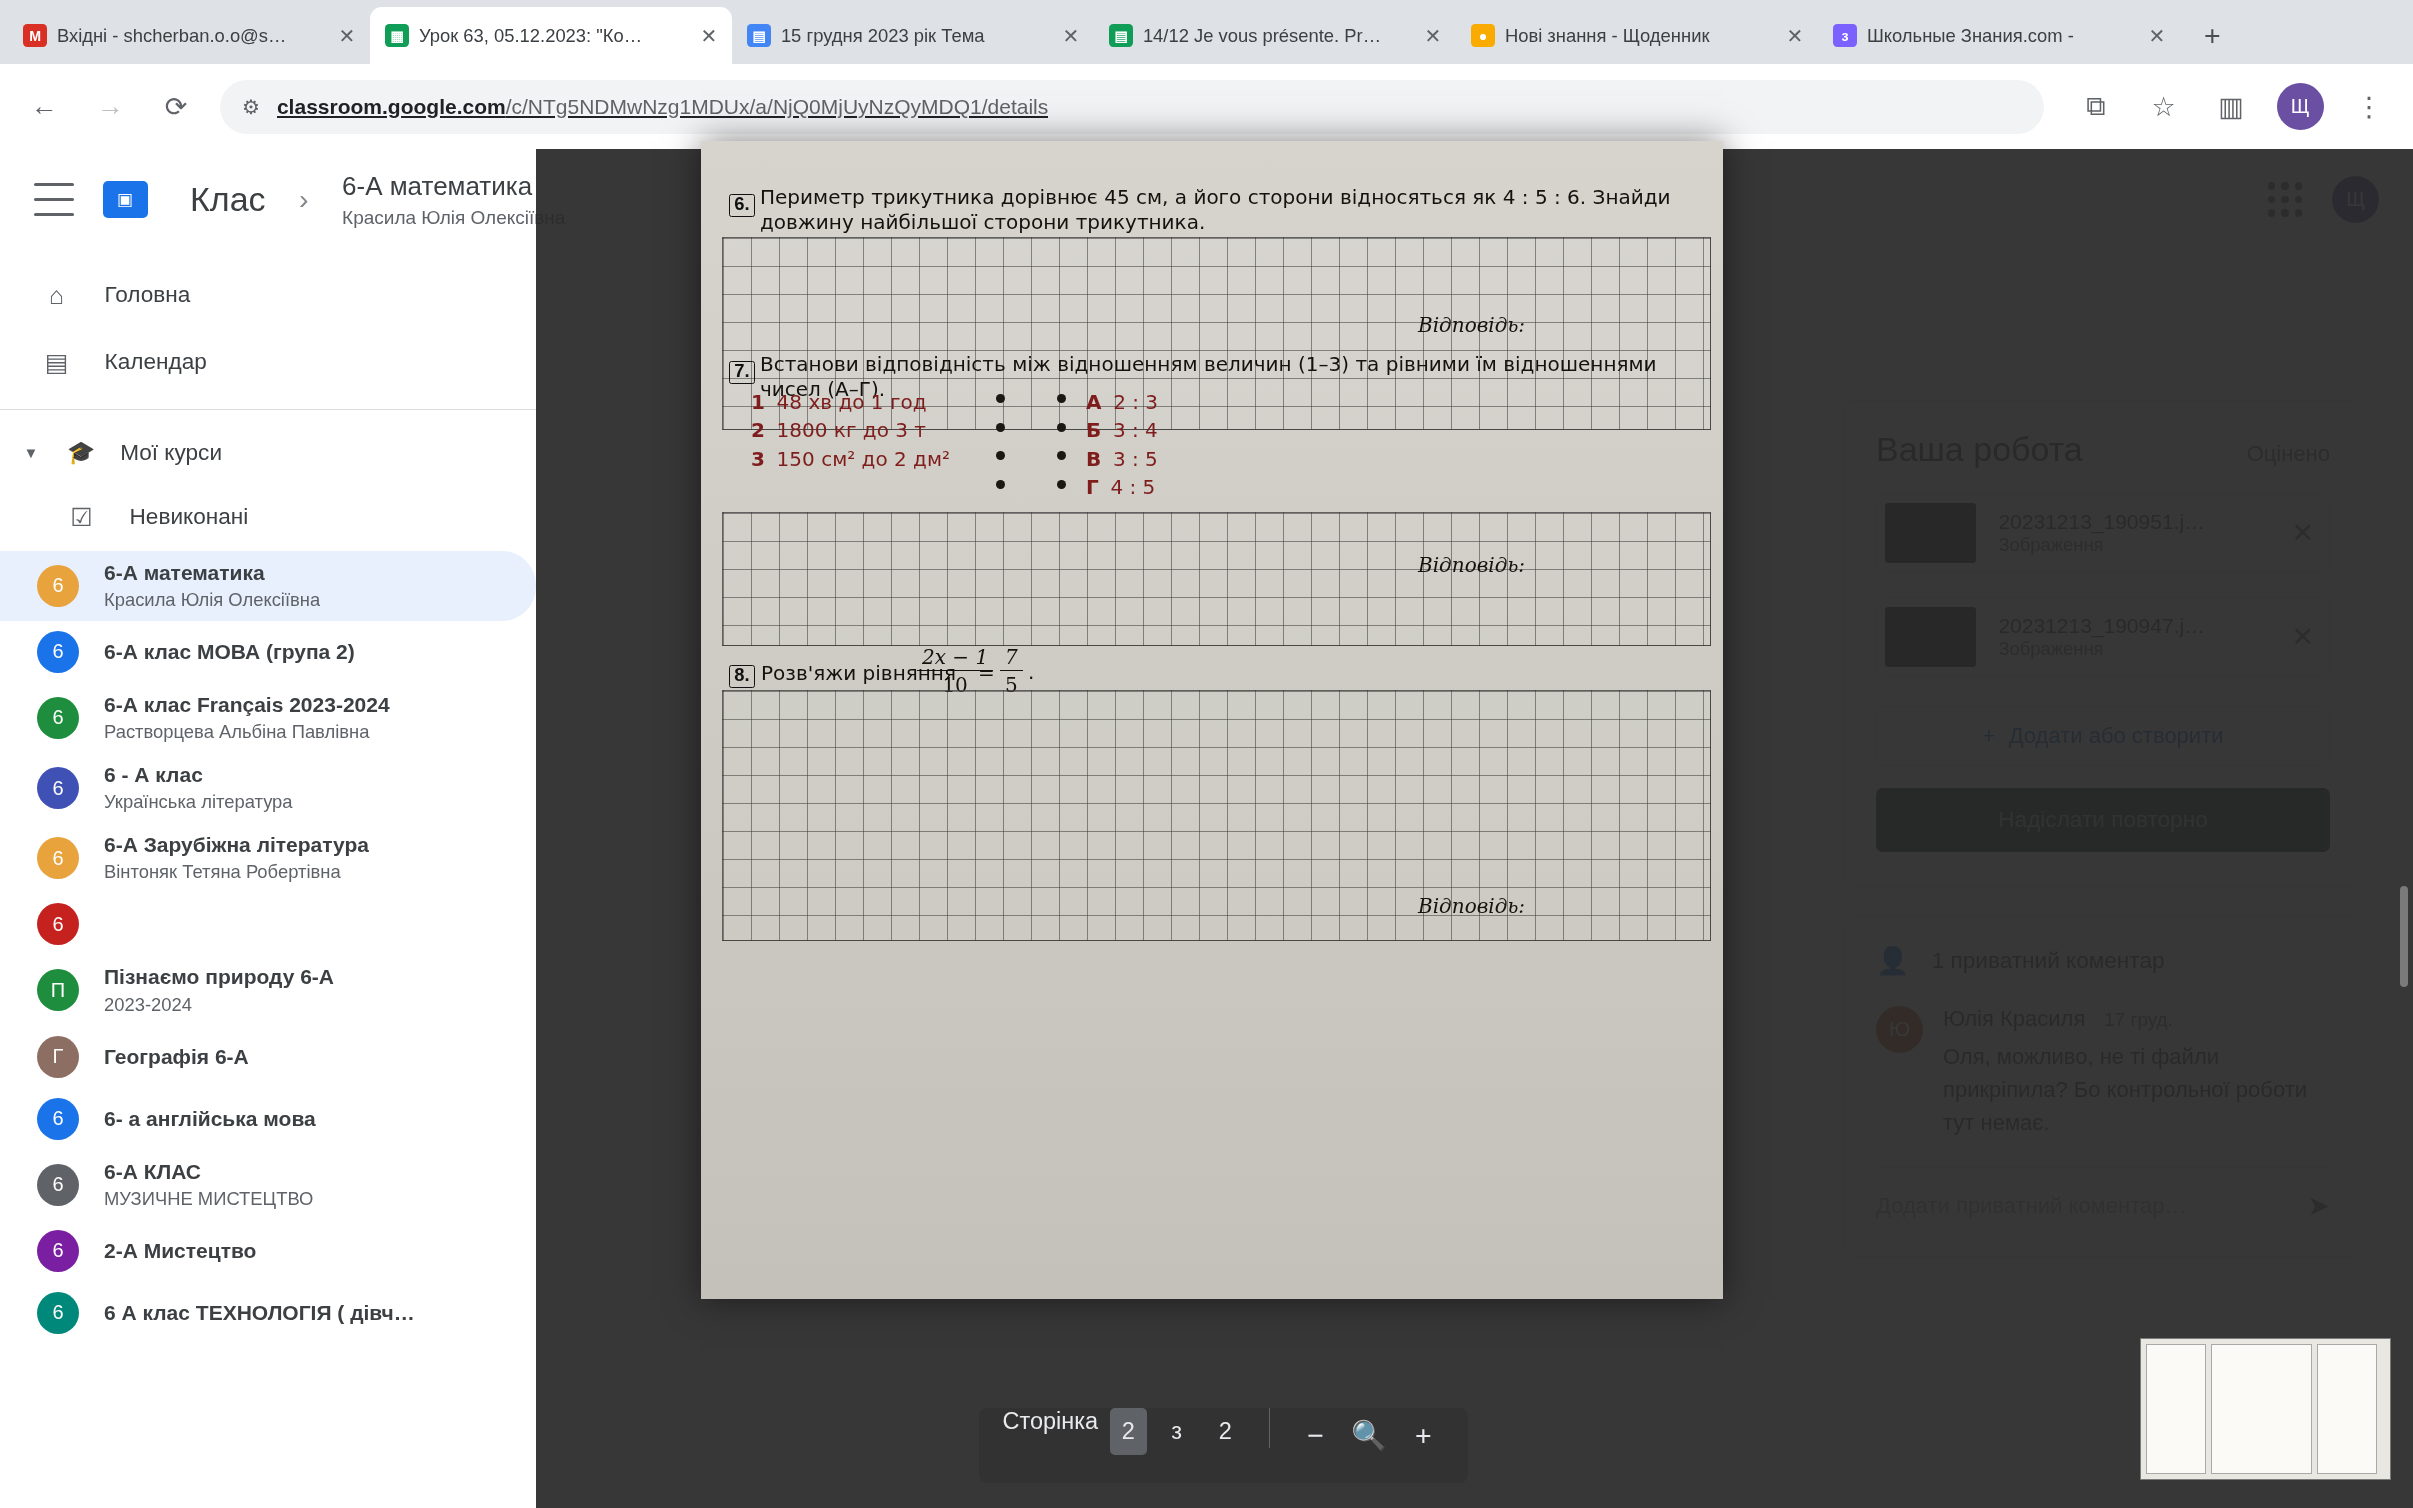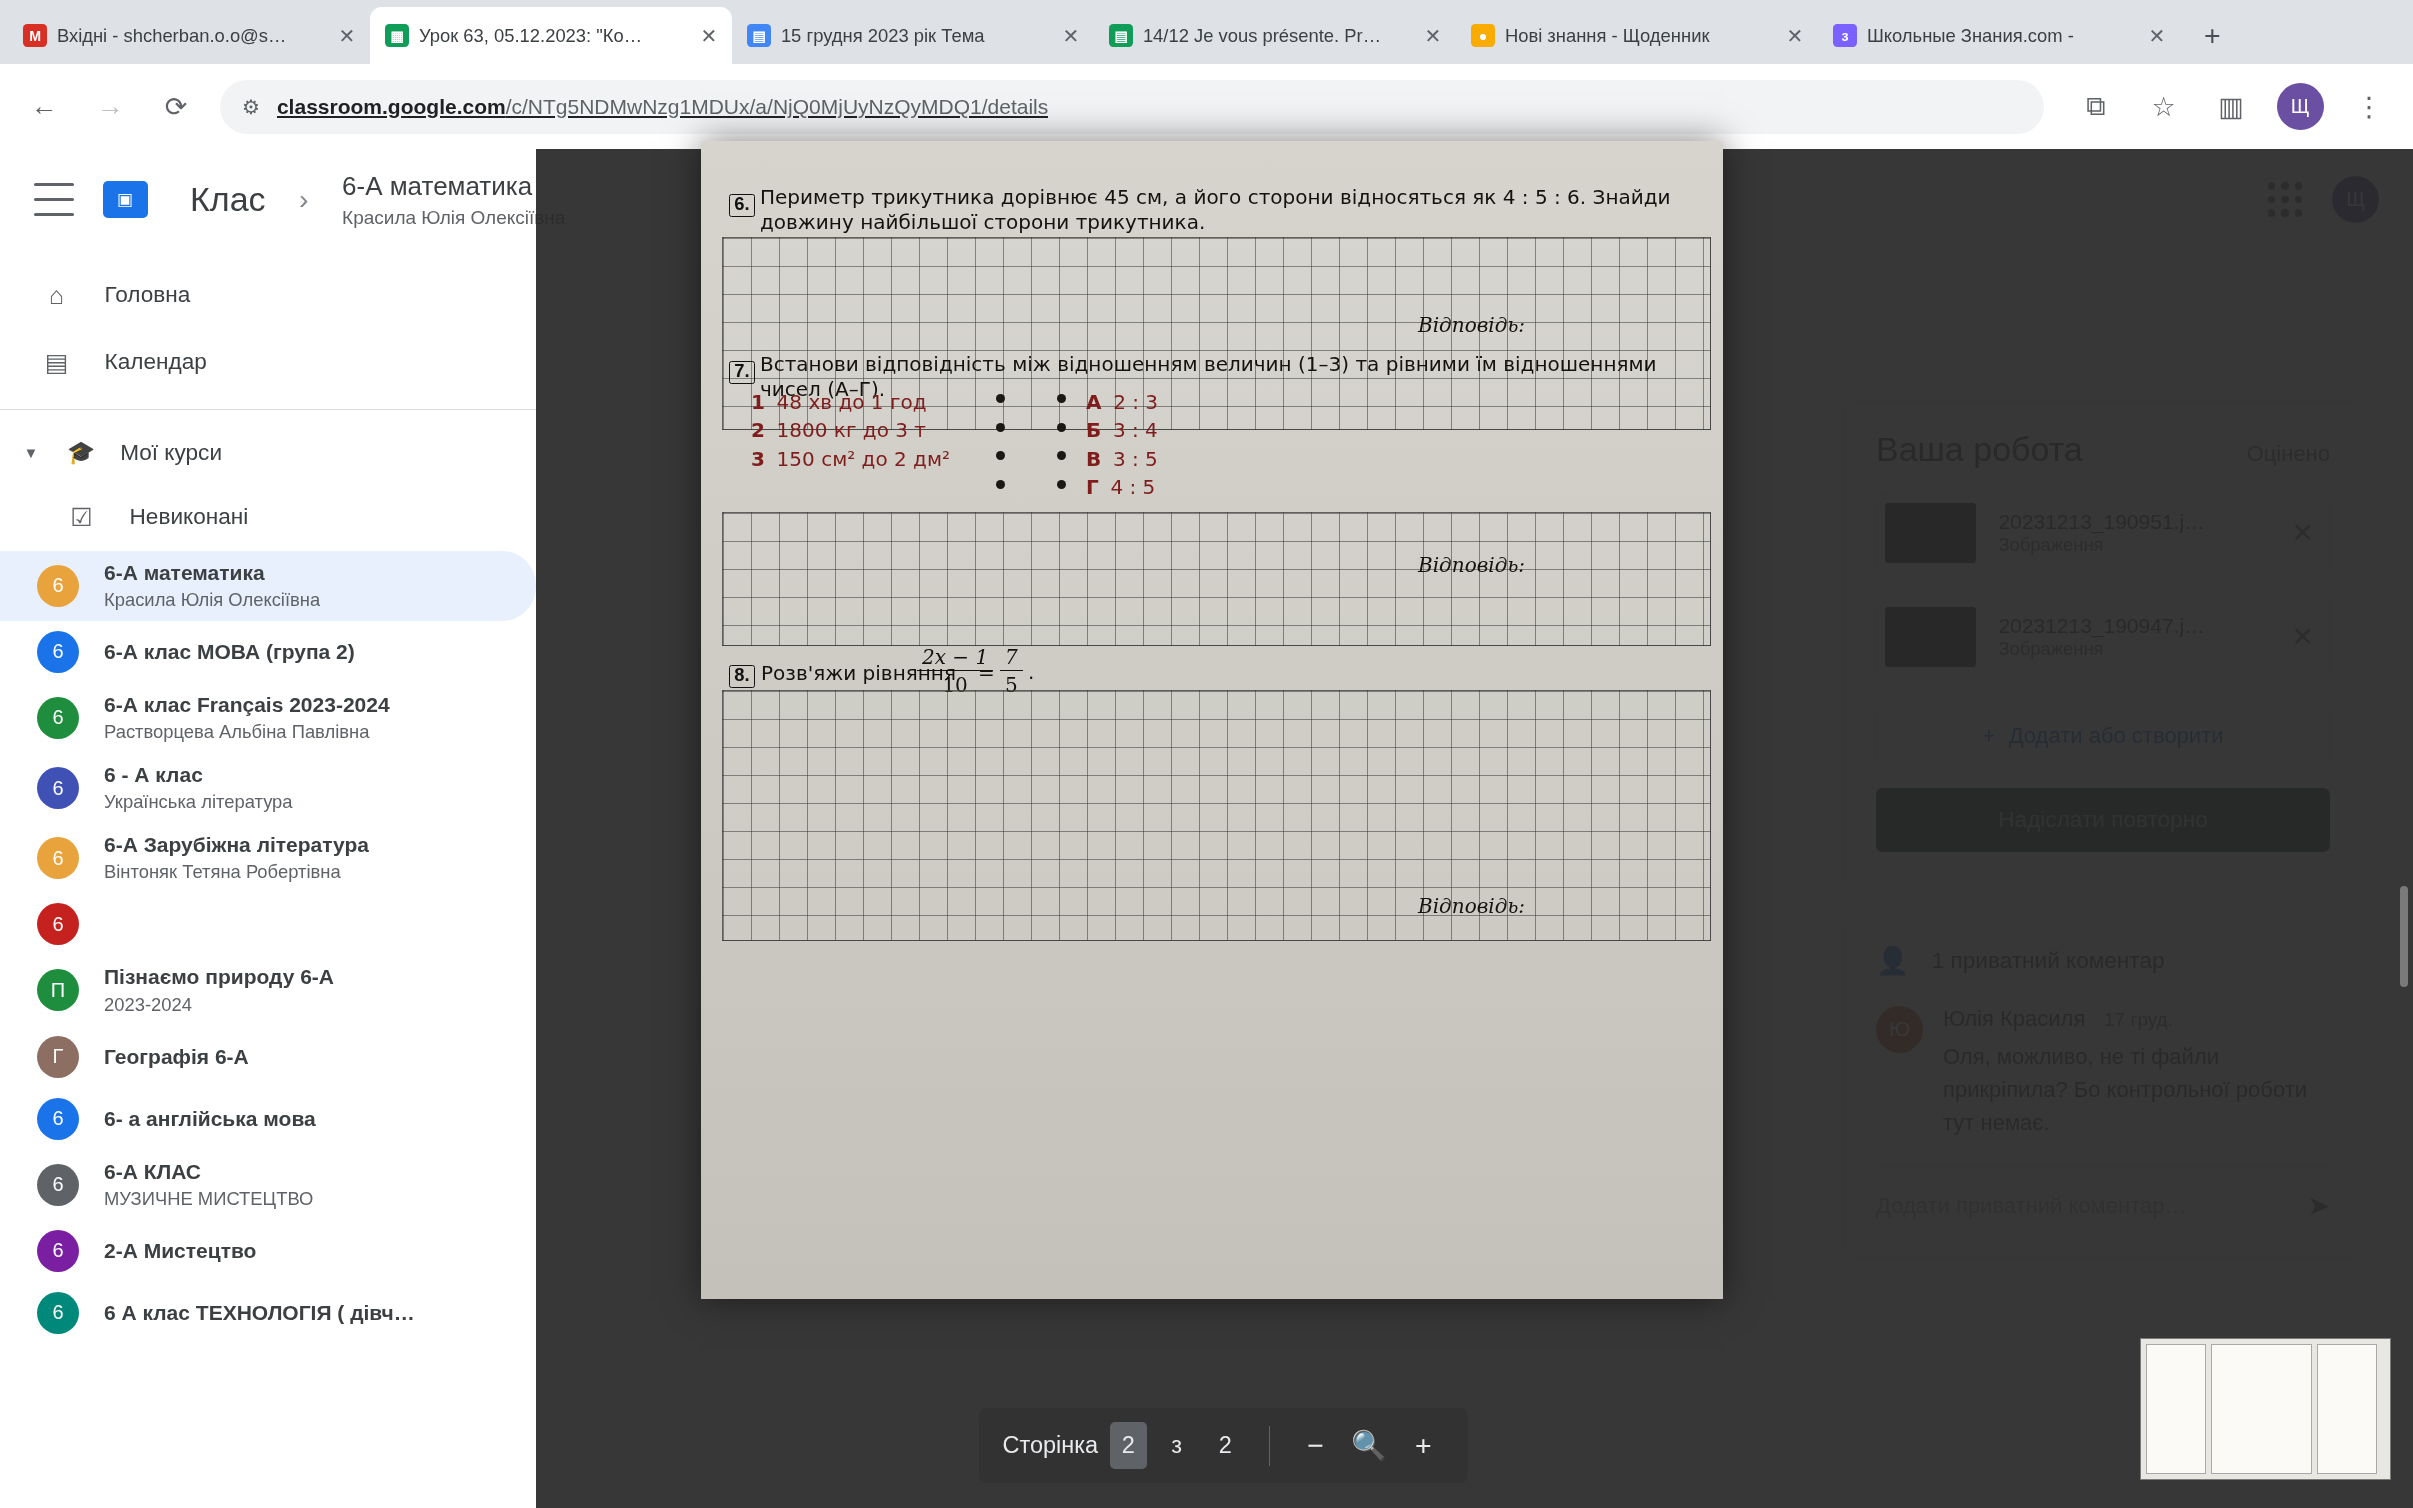--- a/index.html
+++ b/index.html
@@ -210,21 +210,21 @@
   .match-item { position: absolute; font-size: 20px; color: #7f1d1d; font-family: "DejaVu Sans", sans-serif; }
   .match-item b { margin-right: 11.7px; }
   .dot { position: absolute; width: 9.2px; height: 9.2px; border-radius: 50%; background: #1b1713; }
   .frac { position: absolute; font-family: "DejaVu Serif", serif; font-size: 20px; color: #14110f; text-align: center; }
   .frac .num { display: block; padding: 0 5px 1.7px 5px; border-bottom: 1.7px solid #14110f; font-style: italic; }
   .frac .den { display: block; padding-top: 1.7px; }
 
   
   .viewer-toolbar {
     position: absolute; left: 443px; bottom: 25px; width: 489px; height: 75px;
-    background: #323232; border-radius: 8.4px; display: flex; align-items: center;
+    background: #323232; border-radius: 8.4px; display: flex; align-items: flex-start;
     color: #e8eaed; padding: 0 23.5px; gap: 11.7px;
   }
   .tb-label { font-size: 23.5px; color: #e8eaed; }
   .tb-page {
     width: 47px; height: 47px; border-radius: 5px; display: flex;
     align-items: center; justify-content: center; font-size: 23.5px; color: #e8eaed;
   }
   .tb-page.cur { background: #5f6368; }
   .tb-divider { width: 0.8px; height: 40px; background: #5f6368; margin: 0 13.4px; }
   .tb-icon {

